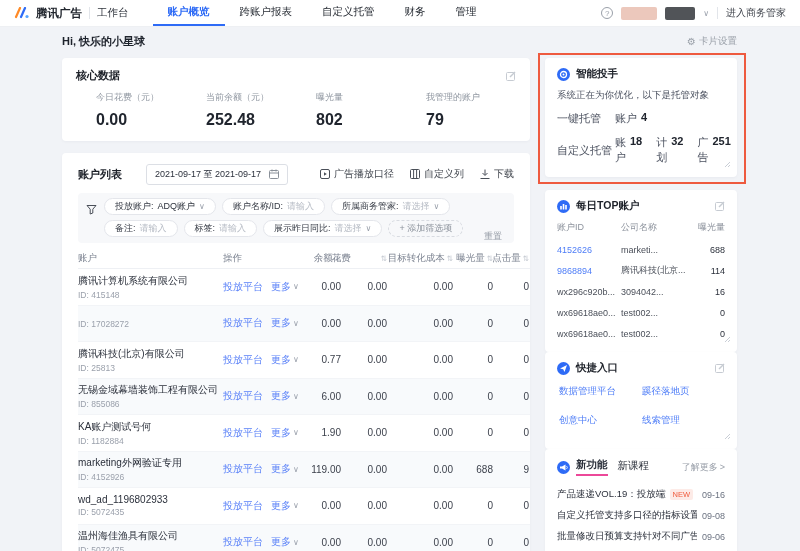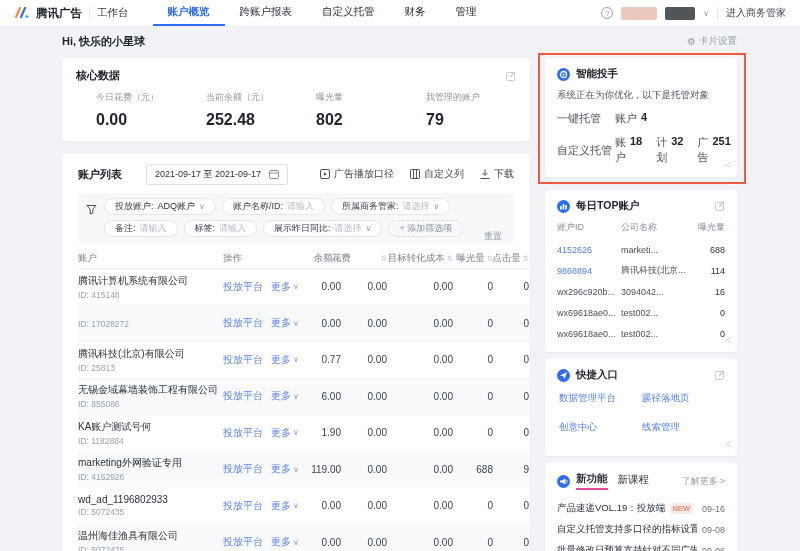--- a/index.html
+++ b/index.html
@@ -108,21 +108,21 @@
 
   .news-tabs { display:flex; align-items:center; gap:10px; flex:1; }
   .news-tab { font-size:10.5px; color:#2b303b; cursor:pointer; padding-bottom:2px; }
   .news-tab.active { font-weight:bold; border-bottom:2px solid #ec4899; }
   .news-more { font-size:9px; color:#9aa0aa; cursor:pointer; display:flex; gap:2px; align-items:center; }
   .news-item { display:flex; align-items:center; height:21px; font-size:9.5px; cursor:pointer; }
   .news-title { color:#2c313c; white-space:nowrap; overflow:hidden; flex:1; }
   .news-badge { flex:none; font-size:7.5px; color:#f05c3e; background:#fdebe7; border-radius:2px; padding:1px 3px; margin:0 4px; }
   .news-date { flex:none; width:28px; text-align:right; color:#6b7280; font-size:9px; }
 
-  .mt13{margin-top:13px;} .mt7{margin-top:7px;}
+  .mt13{margin-top:13px;} .mt7{}
 </style>
 </head>
 <body>
 
 <header class="topbar">
   <div class="logo-area">
     <span style="display:flex;">
       <svg width="15" height="12" viewBox="0 0 15 12">
           <path d="M2 10 L6 1" stroke="#ff8a26" stroke-width="2.2" stroke-linecap="round"></path>
           <path d="M7 10 L11 1" stroke="#2e6bf6" stroke-width="2.2" stroke-linecap="round"></path>

